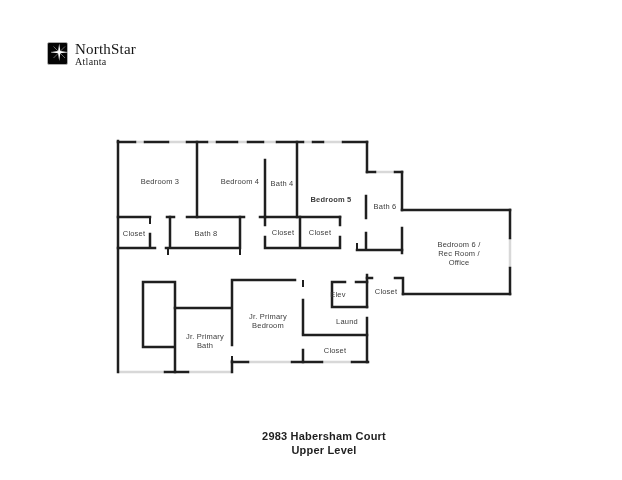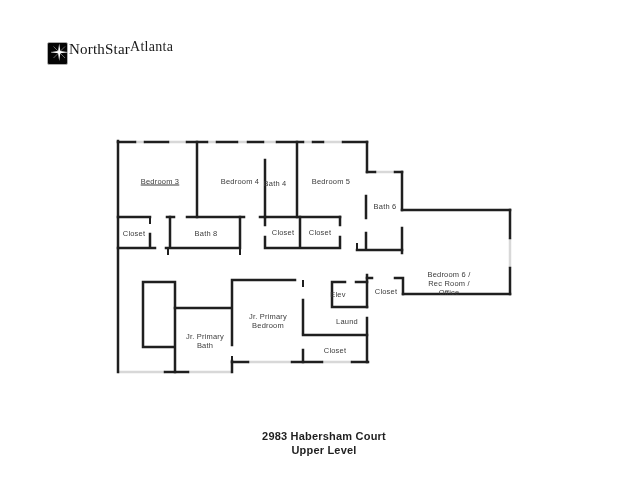--- a/index.html
+++ b/index.html
@@ -3,27 +3,27 @@
 <meta charset="utf-8">
 <style>
   html,body{margin:0;padding:0;background:#ffffff;}
   .page{
     position:relative;width:622px;height:480px;background:#ffffff;
     font-family:"Liberation Sans",sans-serif;overflow:hidden;
   }
   
   .logo{position:absolute;left:47px;top:42px;display:flex;align-items:flex-start;}
   .logo-box{width:21px;height:23px;display:block;}
-  .logo-text{margin-left:1px;display:flex;flex-direction:row;}
+  .logo-text{margin-left:7px;display:flex;flex-direction:column;}
   .logo-name{
     font-family:"Liberation Serif",serif;font-size:15px;line-height:15px;
     color:#141414;letter-spacing:0.2px;
   }
   .logo-city{
-    font-family:"Liberation Serif",serif;font-size:14px;line-height:10px;
+    font-family:"Liberation Serif",serif;font-size:10px;line-height:10px;
     color:#1c1c1c;letter-spacing:0.3px;
   }
   
   .plan-svg{position:absolute;left:0;top:0;}
   .wall{stroke:#1f1f1f;stroke-width:2.5;fill:none;stroke-linecap:square;}
   .jamb{stroke:#1f1f1f;stroke-width:2;fill:none;stroke-linecap:butt;}
   .window{stroke:#d8d8d8;stroke-width:2.5;fill:none;stroke-linecap:butt;}
   .room-label{
     position:absolute;transform:translate(-50%,-50%);
     font-size:7.5px;line-height:9px;color:#3c3c3c;letter-spacing:0.2px;
@@ -107,30 +107,30 @@
       <path d="M332 282 H345 M356 282 H367 M332 282 V307 M332 307 H367"></path>
 
       <path d="M303 335 H367"></path>
     </g>
 
     <g class="jamb">
       <path d="M150 217 V224 M168 248 V255 M240 248 V255 M357 243 V250 M303 280 V287 M232 356 V362"></path>
     </g>
   </svg>
 
-  <div class="room-label" style="left:160px;top:181px;text-decoration:underline;">Bedroom 3</div>
+  <div class="room-label" style="left:160px;top:181px;">Bedroom 3</div>
   <div class="room-label" style="left:240px;top:181px;">Bedroom 4</div>
-  <div class="room-label" style="left:275px;top:183px;">Bath 4</div>
-  <div class="room-label" style="left:331px;top:181px;">Bedroom 5</div>
+  <div class="room-label" style="left:282px;top:183px;">Bath 4</div>
+  <div class="room-label" style="left:331px;top:199px;font-weight:bold;">Bedroom 5</div>
   <div class="room-label" style="left:385px;top:206px;">Bath 6</div>
   <div class="room-label" style="left:134px;top:233px;">Closet</div>
   <div class="room-label" style="left:206px;top:233px;">Bath 8</div>
   <div class="room-label" style="left:283px;top:232px;">Closet</div>
   <div class="room-label" style="left:320px;top:232px;">Closet</div>
-  <div class="room-label" style="left:449px;top:253px;margin-top:30px;">Bedroom 6 /
+  <div class="room-label" style="left:459px;top:253px;">Bedroom 6 /
 Rec Room /
 Office</div>
   <div class="room-label" style="left:338px;top:294px;">Elev</div>
   <div class="room-label" style="left:386px;top:291px;">Closet</div>
   <div class="room-label" style="left:335px;top:321px;margin-left:12px;">Laund</div>
   <div class="room-label" style="left:335px;top:350px;">Closet</div>
   <div class="room-label" style="left:268px;top:321px;">Jr. Primary
 Bedroom</div>
   <div class="room-label" style="left:205px;top:341px;">Jr. Primary
 Bath</div>

